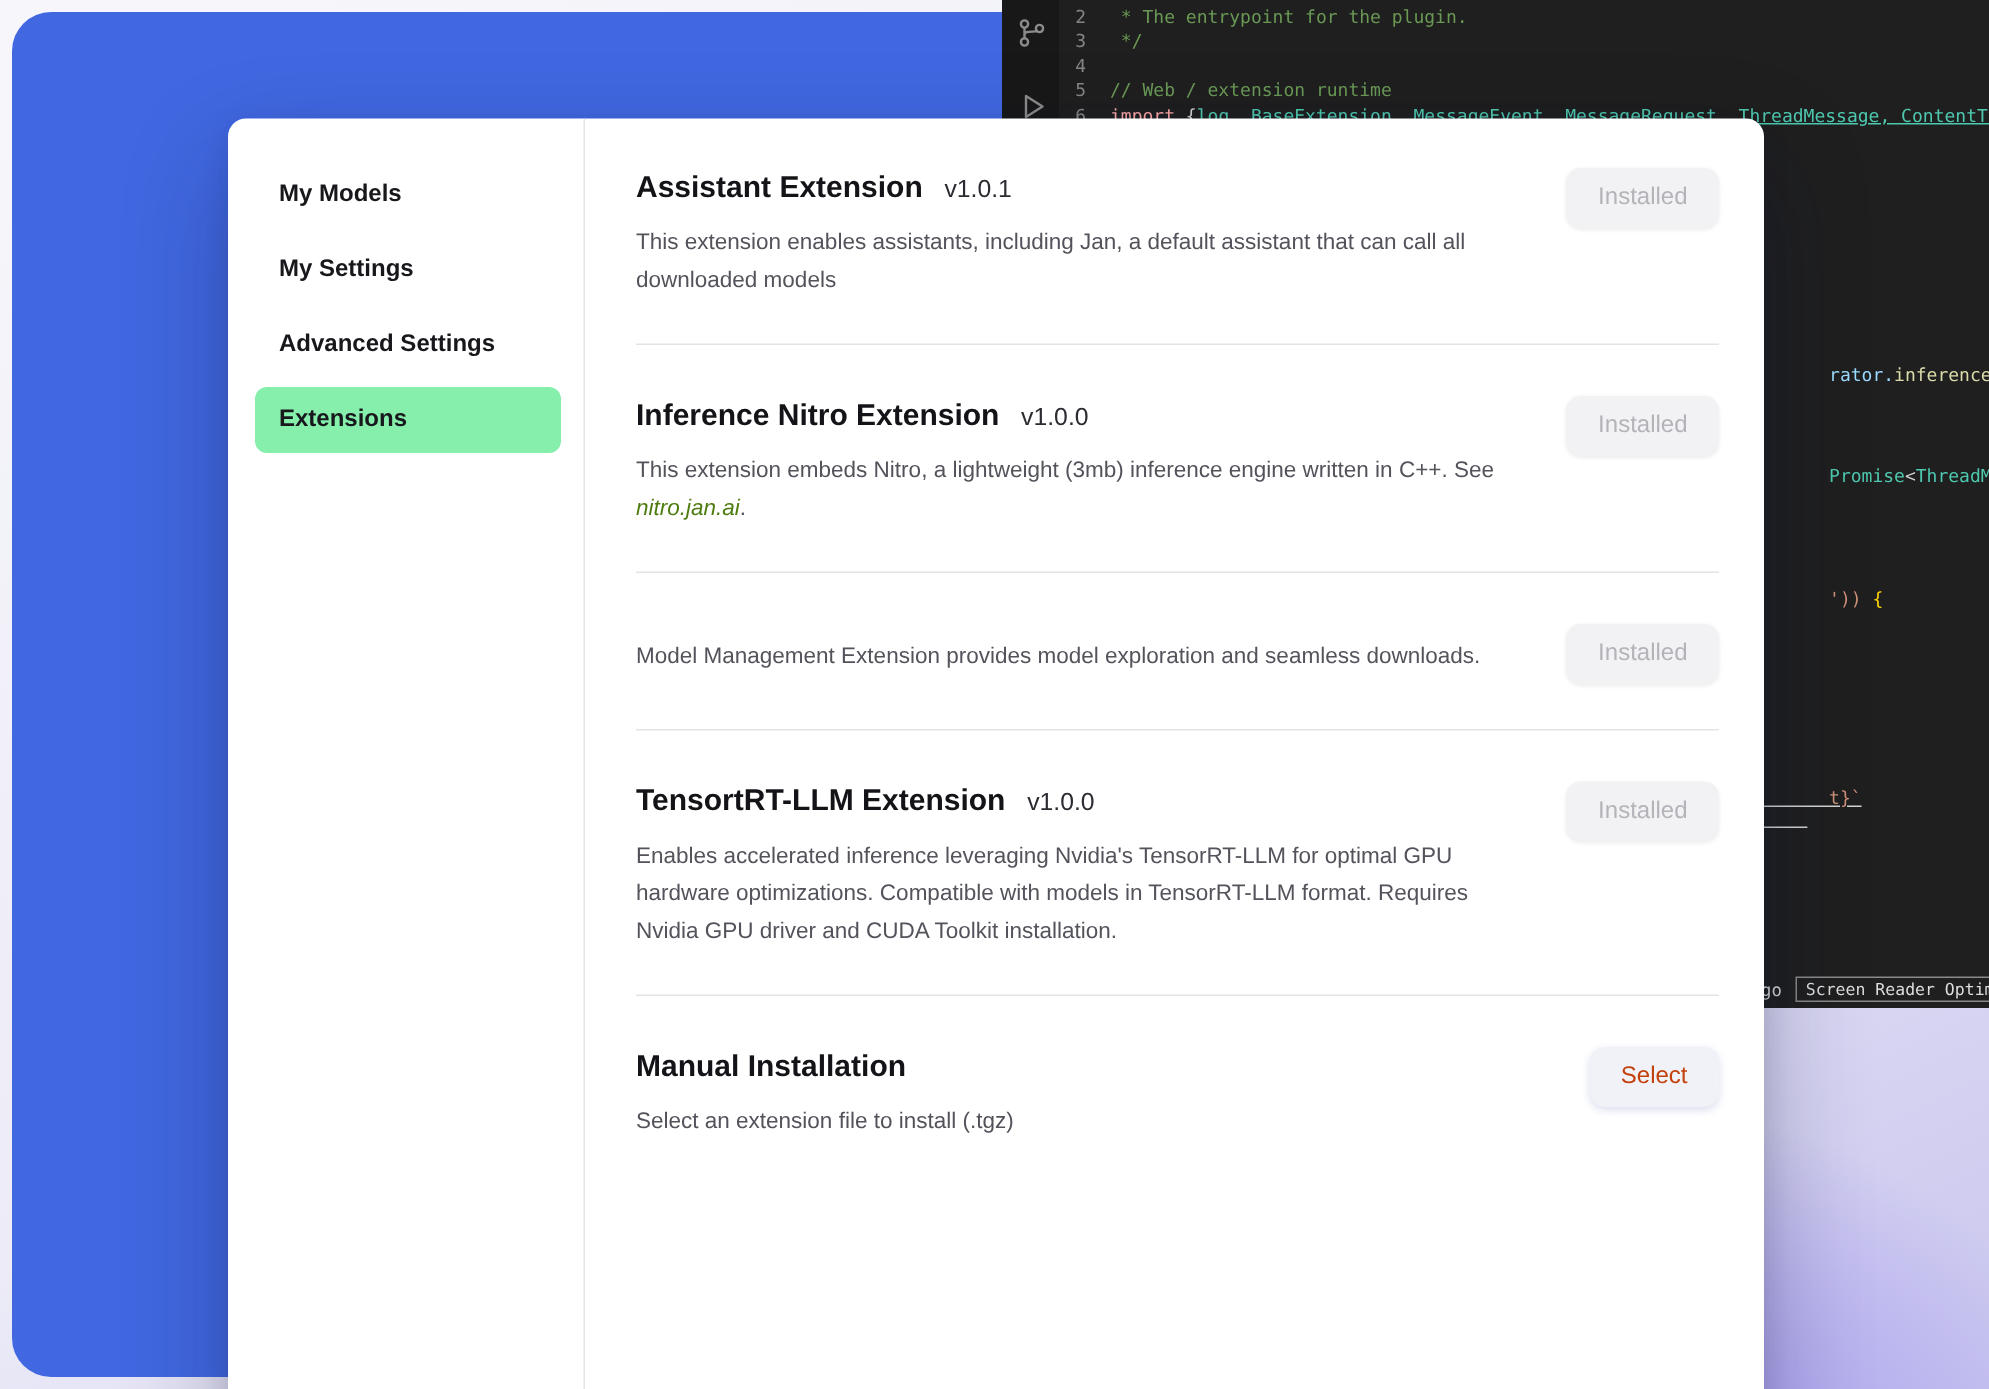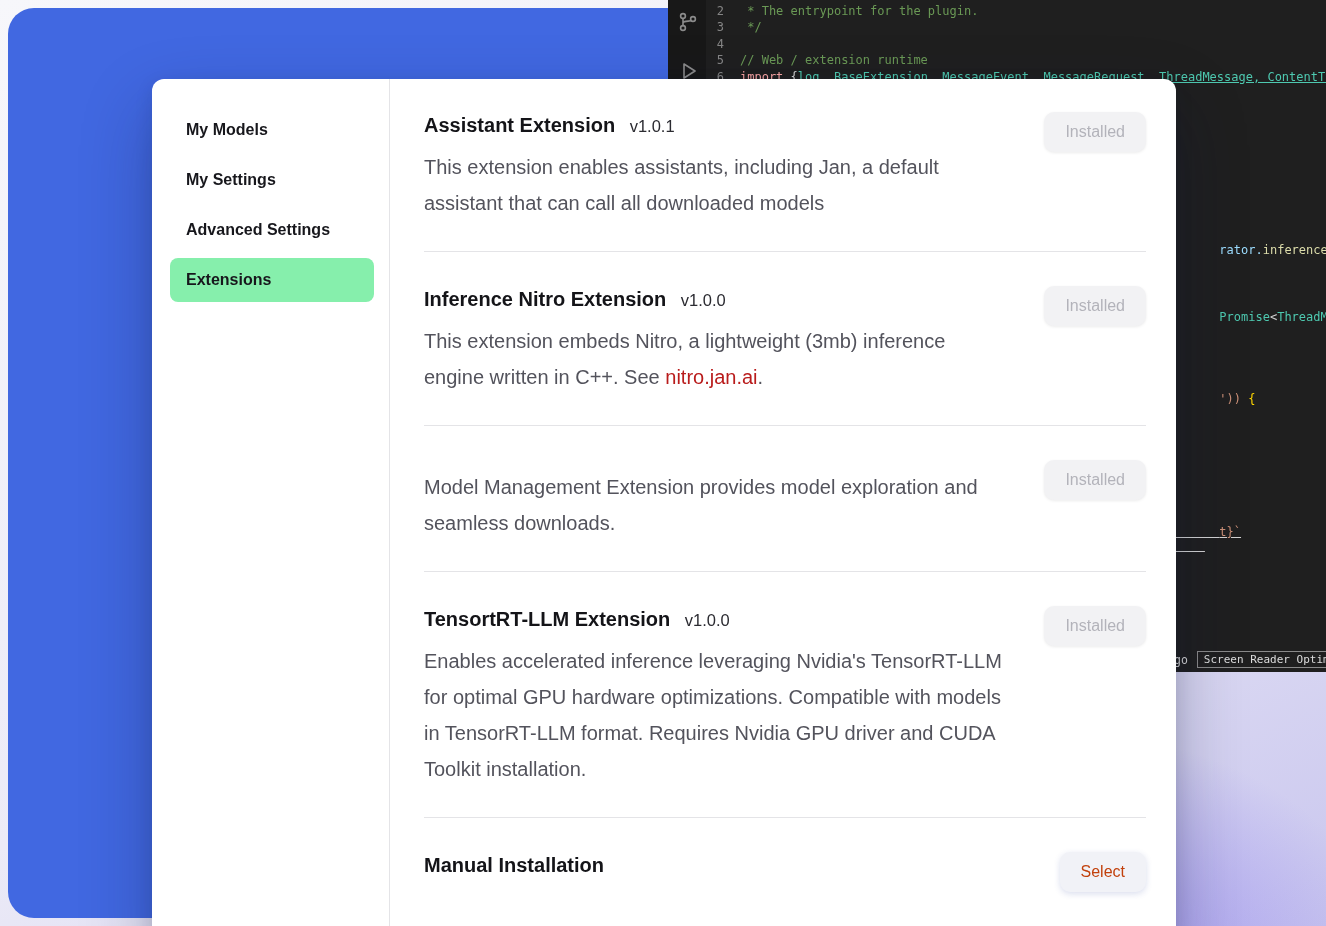--- a/index.html
+++ b/index.html
@@ -54,22 +54,22 @@
     border-radius:8px; font-size:16px; font-weight:700; color:#17171c; cursor:pointer;
   }
   .side-item.active{ background:#86efac; }
   .main{ flex:1; padding:33px 30px 44px 34px; }
   .row{ display:flex; justify-content:space-between; align-items:flex-start; padding:34px 0 30px; border-top:1px solid #e4e4e7; }
   .row.first{ padding-top:0; border-top:none; }
   .row-left{ max-width:580px; }
   .row-head{ line-height:27px; }
   .row-title{ font-size:20px; font-weight:700; color:#141418; }
   .row-version{ font-size:16.5px; font-weight:400; color:#2b2b31; margin-left:10px; }
-  .row-desc{ margin-top:9px; font-size:20px; line-height:36px; color:#53535c; }
-  .link{ color:#b91c1c; cursor:pointer; }
+  .row-desc{ margin-top:9px; font-size:15px; line-height:25px; color:#53535c; }
+  .link{ color:#4d7c0f; cursor:pointer;font-style:italic; }
   .btn{ border:none; border-radius:10px; font-family:inherit; font-size:16px; padding:11px 21px; cursor:pointer; flex:0 0 auto; }
   .btn.installed{ background:#f2f2f4; color:#b3b3ba; font-weight:500; box-shadow:0 1px 3px rgba(0,0,0,.08); }
   .btn.select{ background:#f1f2f7; color:#c2410c; font-weight:400; box-shadow:0 2px 6px rgba(50,70,160,.18); }
 </style>
 </head>
 <body>
 
 <div class="stage">
 
   <div class="blue-panel"></div>
@@ -180,20 +180,21 @@
           <div class="row-desc">Enables accelerated inference leveraging Nvidia's TensorRT-LLM for optimal GPU hardware optimizations. Compatible with models in TensorRT-LLM format. Requires Nvidia GPU driver and CUDA Toolkit installation.</div>
         </div>
         <button class="btn installed">Installed</button>
       </div>
 
       <div class="row">
         <div class="row-left">
           <div class="row-head">
             <span class="row-title">Manual Installation</span>
           </div>
+          <div class="row-desc">Select an extension file to install (.tgz)</div>
         </div>
         <button class="btn select">Select</button>
       </div>
 
     </div>
   </div>
 
 </div>
 
 </body></html>

